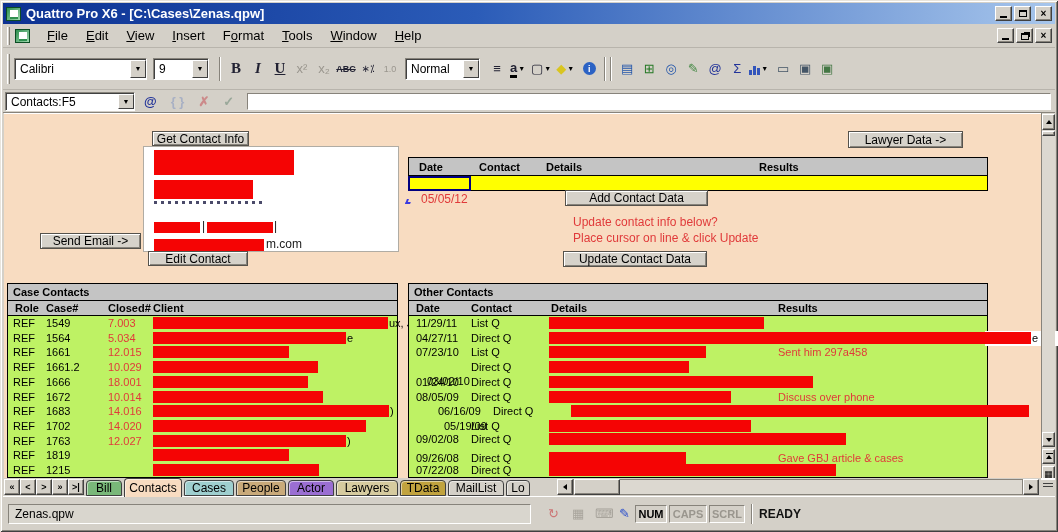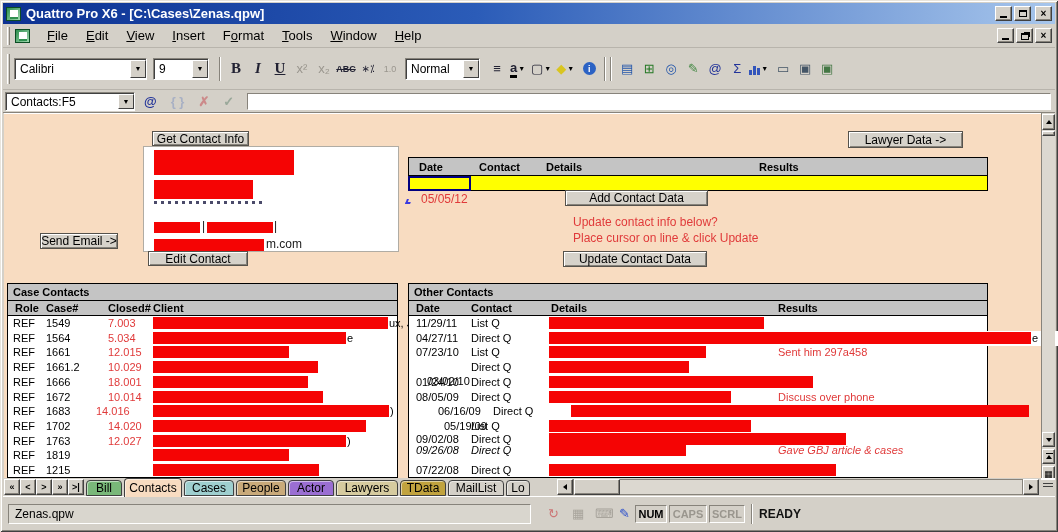--- a/index.html
+++ b/index.html
@@ -48,21 +48,21 @@
   .remnant{position:absolute;height:3px;background:repeating-linear-gradient(90deg,#4a4a6a 0 3px,transparent 3px 7px);}
   .cardtxt{position:absolute;font-size:12px;color:#1a1a1a;white-space:nowrap;}
   .redtxt{position:absolute;color:#e03a3a;font-size:12px;white-space:nowrap;}
   .bluetail{color:#2a2ac8;font-size:11px;}
   .tblhead{position:absolute;background:#c4c4c4;border:1px solid #000;}
   .colhdr{position:absolute;font-weight:bold;font-size:11px;color:#000;white-space:nowrap;}
   .yellowrow{position:absolute;background:#ffff00;border:1px solid #000;border-top:none;}
   .selcell{position:absolute;border:2px solid #000080;background:#ffff00;}
   .bluemark{position:absolute;width:5px;height:5px;border-left:2px solid #3a3ae0;border-bottom:2px solid #3a3ae0;transform:skewX(-20deg);}
   .sectitle{position:absolute;font-weight:bold;font-size:11px;color:#000;}
-  .tbody{position:absolute;background:#ffffff;border:1px solid #000;border-top:none;overflow:visible;}
+  .tbody{position:absolute;background:#bef264;border:1px solid #000;border-top:none;overflow:visible;}
   .trow{position:absolute;left:0;width:100%;height:15px;}
   .ctext{position:absolute;font-size:11px;color:#000;white-space:nowrap;top:1px;}
   .credtext{position:absolute;font-size:11px;color:#e03a3a;white-space:nowrap;top:1px;}
   
   .sbtn{position:absolute;background:#d4d0c8;border:1px solid;border-color:#fff #404040 #404040 #fff;box-shadow:inset -1px -1px 0 #87837b;display:flex;align-items:center;justify-content:center;color:#000;}
   .tri{width:0;height:0;border-left:3px solid transparent;border-right:3px solid transparent;}
   .tri.up{border-bottom:4px solid #000;}
   .tri.down{border-top:4px solid #000;}
   .tri.left{border:none;border-top:3px solid transparent;border-bottom:3px solid transparent;border-right:4px solid #000;}
   .tri.right{border:none;border-top:3px solid transparent;border-bottom:3px solid transparent;border-left:4px solid #000;}
@@ -249,21 +249,21 @@
     <div class="redbar" style="left:10px;top:3px;width:140px;height:25px;"></div>
     <div class="redbar" style="left:10px;top:33px;width:99px;height:19px;"></div>
     <div class="remnant" style="left:10px;top:54px;width:112px;"></div>
     <div class="redbar" style="left:10px;top:75px;width:46px;height:11px;"></div>
     <span class="cardtxt" style="left:58px;top:72px;">|</span>
     <div class="redbar" style="left:63px;top:75px;width:66px;height:11px;"></div>
     <span class="cardtxt" style="left:130px;top:72px;">|</span>
     <div class="redbar" style="left:10px;top:92px;width:110px;height:12px;"></div>
     <span class="cardtxt" style="left:122px;top:90px;">m.com</span>
   </div>
-  <div class="btn" style="left:40px;top:233px;width:78px;height:16px;">Send Email -&gt;</div>
+  <div class="btn" style="left:40px;top:233px;width:101px;height:16px;">Send Email -&gt;</div>
   <div class="btn" style="left:148px;top:251px;width:100px;height:15px;">Edit Contact</div>
   <div class="btn" style="left:848px;top:131px;width:115px;height:17px;">Lawyer Data -&gt;</div>
 
   <div class="tblhead" style="left:408px;top:157px;width:580px;height:19px;">
     <span class="colhdr" style="left:10px;top:3px;">Date</span>
     <span class="colhdr" style="left:70px;top:3px;">Contact</span>
     <span class="colhdr" style="left:137px;top:3px;">Details</span>
     <span class="colhdr" style="left:350px;top:3px;">Results</span>
   </div>
   <div class="yellowrow" style="left:408px;top:176px;width:580px;height:15px;"></div>
@@ -319,21 +319,21 @@
       </div>
       <div class="trow" style="top: 73.6px;">
         <span class="ctext" style="left: 5px;">REF</span>
         <span class="ctext" style="left: 38px;">1672</span>
         <span class="credtext" style="left: 100px;">10.014</span>
         <span class="redbar" style="left: 145px; top: 1px; height: 12px; width: 170px;"></span>
       </div>
       <div class="trow" style="top: 88.32px;">
         <span class="ctext" style="left: 5px;">REF</span>
         <span class="ctext" style="left: 38px;">1683</span>
-        <span class="credtext" style="left: 88px; text-align: right;">14.016</span>
+        <span class="credtext" style="left: 100px; text-align: right;">14.016</span>
         <span class="redbar" style="left: 145px; top: 1px; height: 12px; width: 236px;"></span>
         <span class="ctext bluetail" style="left: 382px;">)</span>
       </div>
       <div class="trow" style="top: 103.04px;">
         <span class="ctext" style="left: 5px;">REF</span>
         <span class="ctext" style="left: 38px;">1702</span>
         <span class="credtext" style="left: 100px;">14.020</span>
         <span class="redbar" style="left: 145px; top: 1px; height: 12px; width: 213px;"></span>
       </div>
       <div class="trow" style="top: 117.76px;">
@@ -404,21 +404,21 @@
       <div class="trow" style="top: 88.32px; margin-left: 22px;">
         <span class="ctext" style="left: 7px;">06/16/09</span>
         <span class="ctext" style="left: 62px;">Direct Q</span>
         <span class="redbar" style="left: 140px; top: 1px; height: 12px; width: 458px;"></span>
       </div>
       <div class="trow" style="top: 103.04px;">
         <span class="ctext" style="left: 7px; padding-left: 28px;">05/19/09</span>
         <span class="ctext" style="left: 62px;">List Q</span>
         <span class="redbar" style="left: 140px; top: 1px; height: 12px; width: 202px;"></span>
       </div>
-      <div class="trow" style="top: 127px; font-style: italic;">
+      <div class="trow" style="top: 135px;">
         <span class="ctext" style="left: 7px;">09/26/08</span>
         <span class="ctext" style="left: 62px;">Direct Q</span>
         <span class="redbar" style="left: 140px; top: 1px; height: 12px; width: 137px;"></span>
         <span class="credtext" style="left: 369px;">Gave GBJ article &amp; cases</span>
       </div>
       <div class="trow" style="top: 116px;">
         <span class="ctext" style="left: 7px;">09/02/08</span>
         <span class="ctext" style="left: 62px;">Direct Q</span>
         <span class="redbar" style="left: 140px; top: 1px; height: 12px; width: 297px;"></span>
       </div>

